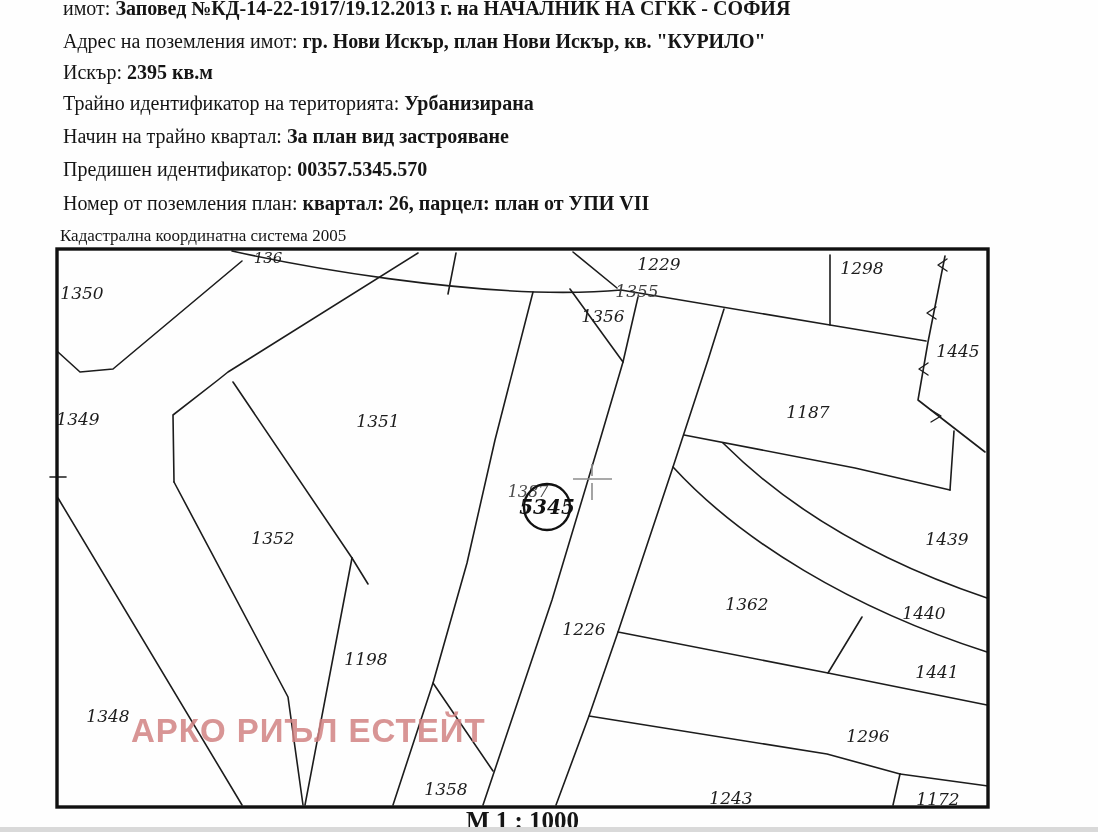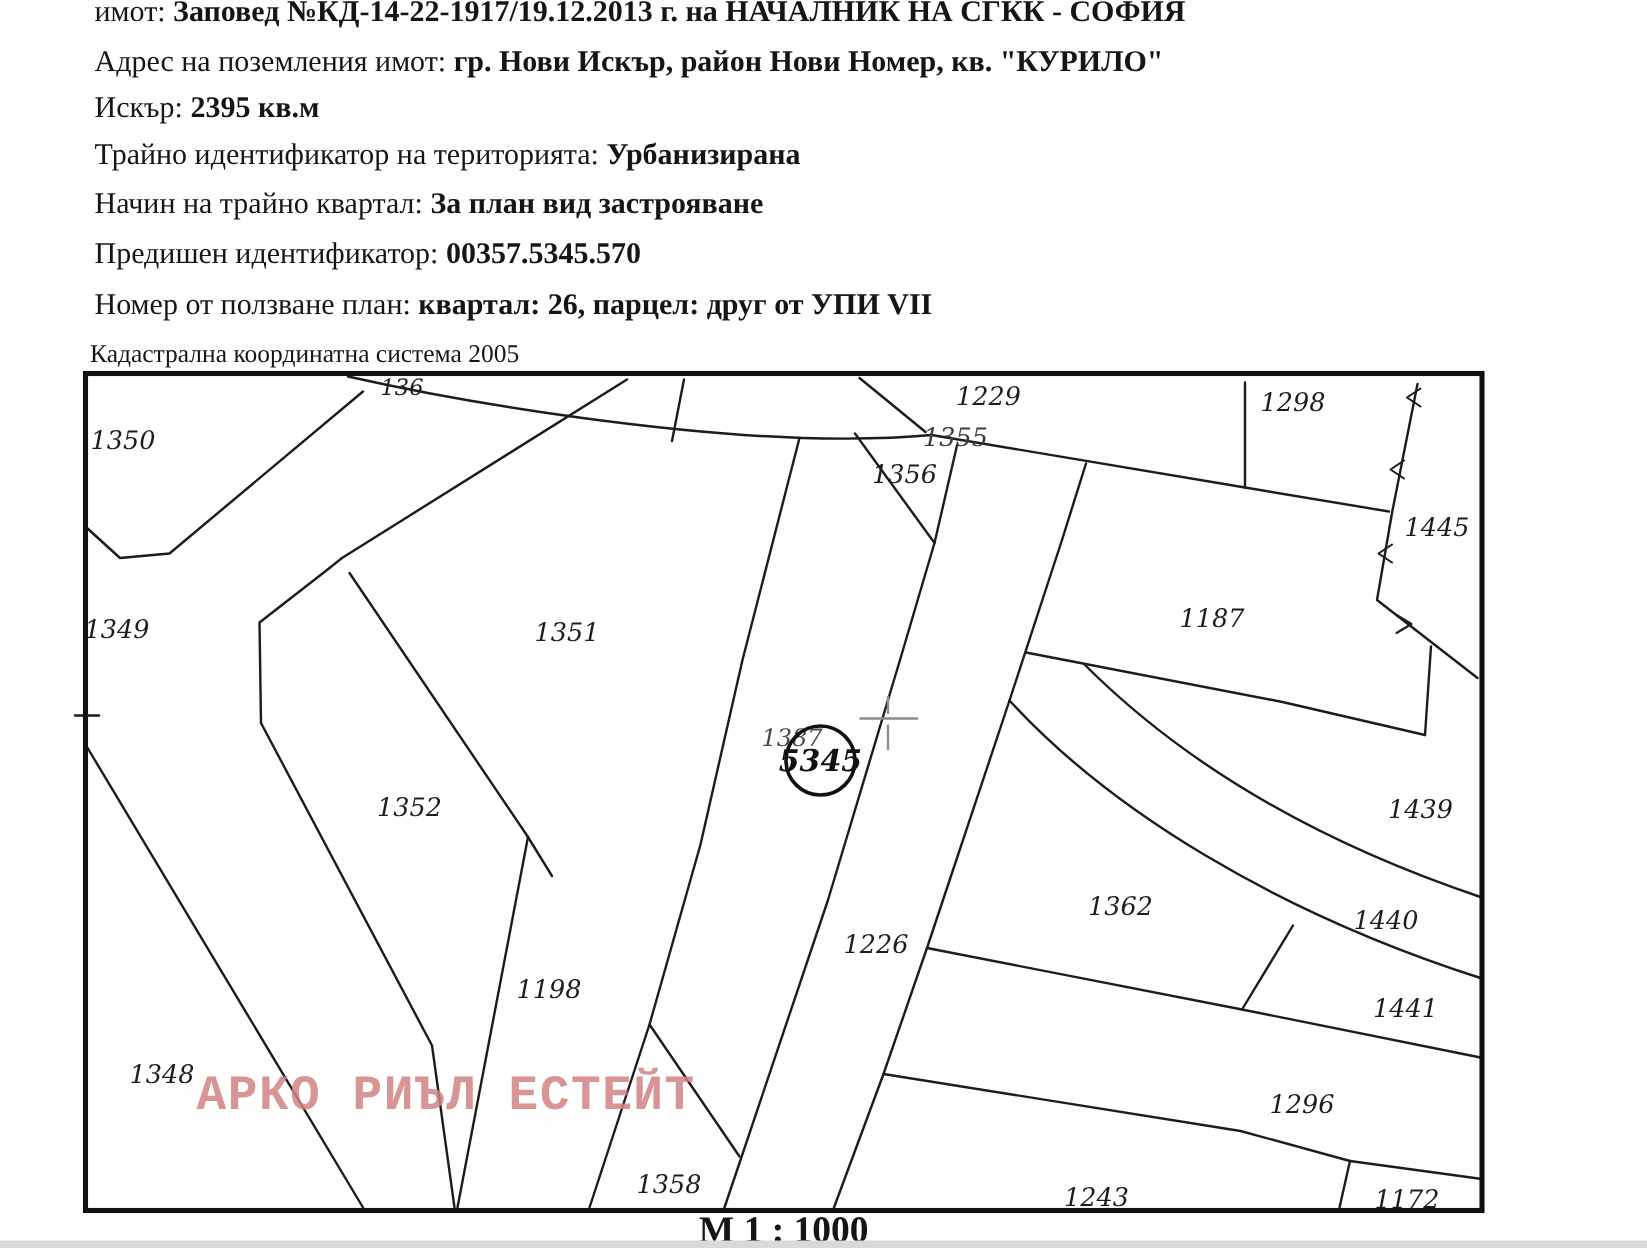--- a/index.html
+++ b/index.html
@@ -13,41 +13,41 @@
   .l1{top:-5px;}
   .l2{top:28px;}
   .l3{top:59px;}
   .l4{top:90px;}
   .l5{top:123px;}
   .l6{top:156px;text-align:center;}
   .l7{top:190px;}
   .coord-sys{position:absolute;left:60px;top:226px;font-size:17px;font-weight:400;white-space:nowrap;}
   svg.map{position:absolute;left:0;top:0;}
   .watermark{
-    position:absolute;left:131px;top:712px;font-family:Liberation Mono, monospace;
+    position:absolute;left:131px;top:712px;font-family:Liberation Sans, sans-serif;
     font-size:33px;font-weight:700;letter-spacing:1px;color:rgba(209,130,130,0.85);
     white-space:nowrap;
   }
   .scale-label{position:absolute;left:0;top:807px;width:1045px;text-align:center;
     font-size:25px;font-weight:700;font-family:"Liberation Serif",serif;}
   .bottom-strip{position:absolute;left:0;top:827px;width:1098px;height:5px;background:#d9d9d9;}
 </style>
 </head>
 <body>
 
 <div class="page">
 
   <div>
     <div class="doc-line l1"><span class="lbl">имот:</span> <span class="val">Заповед №КД-14-22-1917/19.12.2013 г. на НАЧАЛНИК НА СГКК - СОФИЯ</span></div>
-    <div class="doc-line l2"><span class="lbl">Адрес на поземления имот:</span> <span class="val">гр. Нови Искър, район Нови Номер, кв. "КУРИЛО"</span></div>
+    <div class="doc-line l2"><span class="lbl">Адрес на поземления имот:</span> <span class="val">гр. Нови Искър, план Нови Искър, кв. "КУРИЛО"</span></div>
     <div class="doc-line l3"><span class="lbl">Искър:</span> <span class="val">2395 кв.м</span></div>
     <div class="doc-line l4"><span class="lbl">Трайно идентификатор на територията:</span> <span class="val">Урбанизирана</span></div>
     <div class="doc-line l5"><span class="lbl">Начин на трайно квартал:</span> <span class="val">За план вид застрояване</span></div>
     <div class="doc-line l6"><span class="lbl">Предишен идентификатор:</span> <span class="val">00357.5345.570</span></div>
-    <div class="doc-line l7"><span class="lbl">Номер от ползване план:</span> <span class="val">квартал: 26, парцел: друг от УПИ VII</span></div>
+    <div class="doc-line l7"><span class="lbl">Номер от поземления план:</span> <span class="val">квартал: 26, парцел: план от УПИ VII</span></div>
   </div>
 
   <div class="coord-sys">Кадастрална координатна система 2005</div>
 
   <svg class="map" width="1098" height="832" viewBox="0 0 1098 832">
     <g stroke="#1c1c1c" stroke-width="1.6" fill="none" stroke-linecap="round" stroke-linejoin="round">
 
       <path d="M232,251 C330,273 450,289 535,292 C572,293 600,292 621,290 L830,325 L926,341"></path>
       <path d="M573,252 L617,288"></path>
       <path d="M456,253 L448,294"></path>

